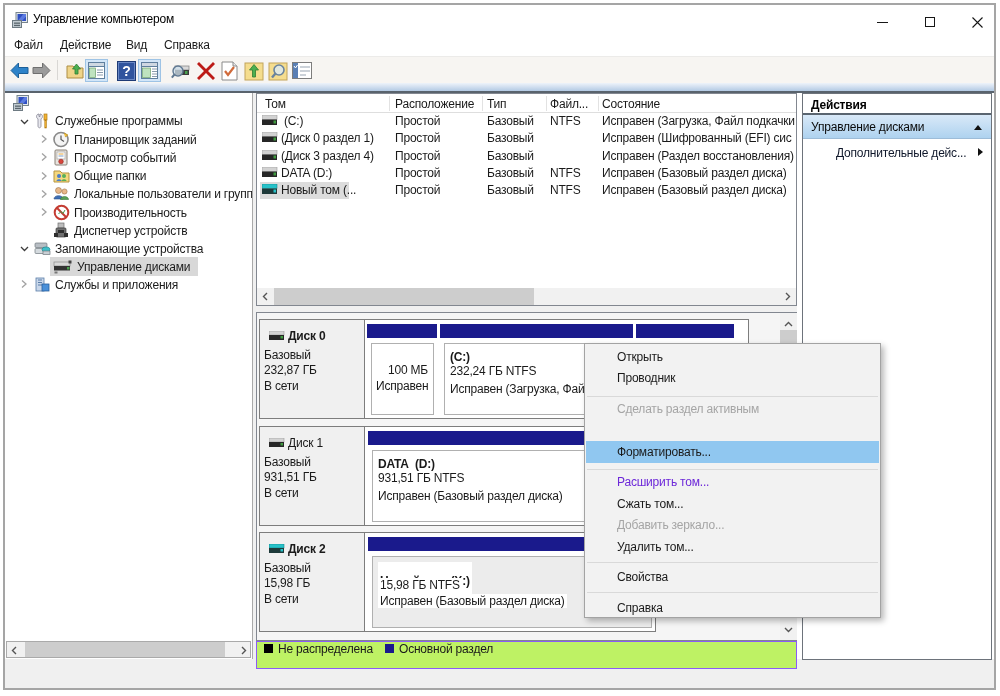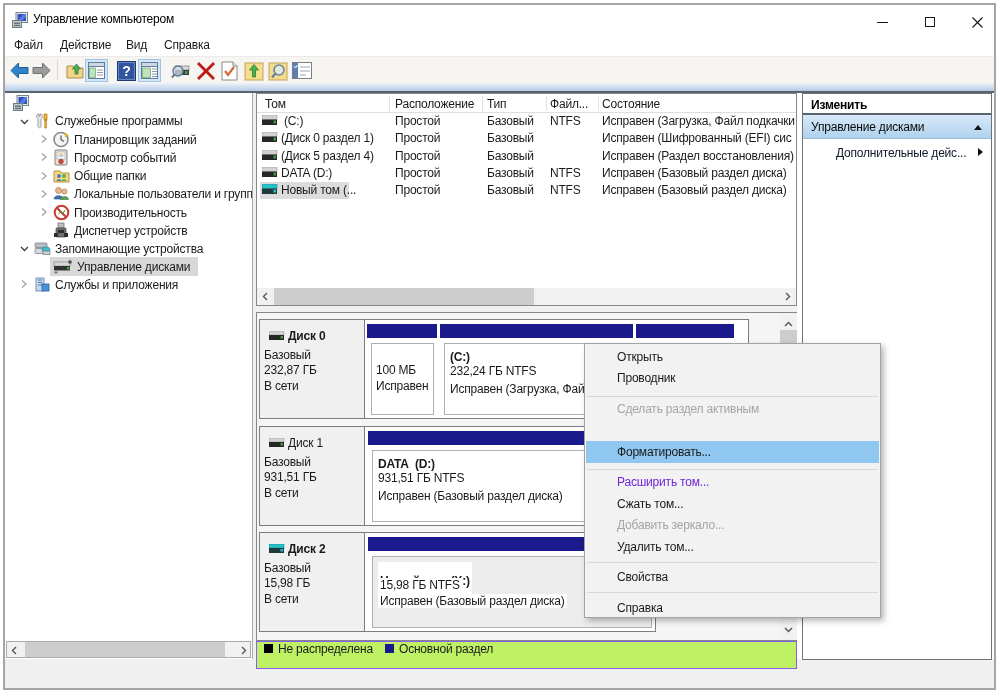--- a/index.html
+++ b/index.html
@@ -261,21 +261,21 @@
       <rect x="0" y="4.5" width="15" height="5.5" fill="#262626"></rect>
       <rect x="11.5" y="5.5" width="2.5" height="3" fill="#3f9a3f"></rect>
     </svg>
  <svg class="a" style="left:5px;top:90px" width="16" height="12" viewBox="0 0 16 12">
       <rect x="0" y="0" width="15" height="4.5" fill="#27c2c9" stroke="#1a8a90" stroke-width=".6"></rect>
       <rect x="0" y="4.5" width="15" height="5.5" fill="#1e3a3a"></rect>
       <rect x="11.5" y="5.5" width="2.5" height="3" fill="#27c2c9"></rect>
     </svg>
  <div class="a tx" style="left:27px;top:20px">(C:)</div>
  <div class="a tx" style="left:24px;top:37px">(Диск 0 раздел 1)</div>
- <div class="a tx" style="left:24px;top:55px">(Диск 5 раздел 4)</div>
+ <div class="a tx" style="left:24px;top:55px">(Диск 3 раздел 4)</div>
  <div class="a tx" style="left:24px;top:72px">DATA (D:)</div>
  <div class="a tx" style="left:24px;top:89px">Новый том (...</div>
  <div class="a tx" style="left:138px;top:20px">Простой</div>
  <div class="a tx" style="left:138px;top:37px">Простой</div>
  <div class="a tx" style="left:138px;top:55px">Простой</div>
  <div class="a tx" style="left:138px;top:72px">Простой</div>
  <div class="a tx" style="left:138px;top:89px">Простой</div>
  <div class="a tx" style="left:230px;top:20px">Базовый</div>
  <div class="a tx" style="left:230px;top:37px">Базовый</div>
  <div class="a tx" style="left:230px;top:55px">Базовый</div>
@@ -312,21 +312,21 @@
     <rect x="11.5" y="5" width="2.5" height="2.5" fill="#3f9a3f"></rect>
   </svg>
 <div class="a tx" style="left:288px;top:329px;font-weight:bold">Диск 0</div>
 <div class="a tx" style="left:264px;top:348px">Базовый</div>
 <div class="a tx" style="left:264px;top:363px">232,87 ГБ</div>
 <div class="a tx" style="left:264px;top:379px">В сети</div>
 <div class="a" style="left:367px;top:324px;width:70px;height:14px;background:#1a1a8c"></div>
 <div class="a" style="left:440px;top:324px;width:193px;height:14px;background:#1a1a8c"></div>
 <div class="a" style="left:636px;top:324px;width:98px;height:14px;background:#1a1a8c"></div>
 <div class="a" style="left:371px;top:343px;width:63px;height:72px;border:1px solid #b0b0b0;background:#fff">
- <div class="a tx" style="left:4px;top:19px">100 МБ</div>
+ <div class="a tx" style="left:16px;top:19px">100 МБ</div>
  <div class="a tx" style="left:4px;top:35px">Исправен</div>
 </div>
 <div class="a" style="left:444px;top:343px;width:186px;height:72px;border:1px solid #b0b0b0;background:#fff;overflow:hidden">
  <div class="a tx" style="left:5px;top:6px;font-weight:bold">(C:)</div>
  <div class="a tx" style="left:5px;top:20px">232,24 ГБ NTFS</div>
  <div class="a tx" style="left:5px;top:38px">Исправен (Загрузка, Файл подкачки,</div>
 </div>
 <div class="a" style="left:640px;top:343px;width:91px;height:72px;border:1px solid #b0b0b0;background:#fff"></div>
 
 <div class="a" style="left:259px;top:426px;width:490px;height:100px;border:1px solid #7d7d7d;background:#fff"></div>
@@ -376,21 +376,21 @@
 </div>
 
 <div class="a" style="left:256px;top:641px;width:541px;height:28px;border:1px solid #8b5cf6;background:#bef264">
  <div class="a" style="left:7px;top:2px;width:9px;height:9px;background:#000"></div>
  <div class="a tx" style="left:21px;top:0px">Не распределена</div>
  <div class="a" style="left:128px;top:2px;width:9px;height:9px;background:#1a1a8c"></div>
  <div class="a tx" style="left:142px;top:0px">Основной раздел</div>
 </div>
 
 <div class="a" style="left:802px;top:93px;width:190px;height:567px;border:1px solid #6d737b;background:#fff">
- <div class="a tx" style="left:8px;top:4px;font-weight:bold;color:#000">Изменить</div>
+ <div class="a tx" style="left:8px;top:4px;font-weight:bold;color:#000">Действия</div>
  <div class="a" style="left:0;top:19px;width:188px;height:2px;background:#5a6570"></div>
  <div class="a" style="left:0;top:21px;width:188px;height:24px;background:linear-gradient(#d9e9f8,#aed2ef);border-bottom:1px solid #9dbcd8">
   <div class="a tx" style="left:8px;top:5px;color:#0a0a0a">Управление дисками</div>
   <div class="a" style="left:171px;top:10px;width:0;height:0;border-left:4.5px solid transparent;border-right:4.5px solid transparent;border-bottom:5px solid #111"></div>
  </div>
  <div class="a tx" style="left:33px;top:52px;color:#0f172a">Дополнительные дейс...</div>
  <div class="a" style="left:175px;top:54px;width:0;height:0;border-top:4.5px solid transparent;border-bottom:4.5px solid transparent;border-left:5.5px solid #111"></div>
 </div>
 
 <div class="a" style="left:584px;top:343px;width:297px;height:275px;background:#f2f2f2;border:1px solid #a3a3a3;box-shadow:3px 3px 6px rgba(0,0,0,.28);z-index:60">

